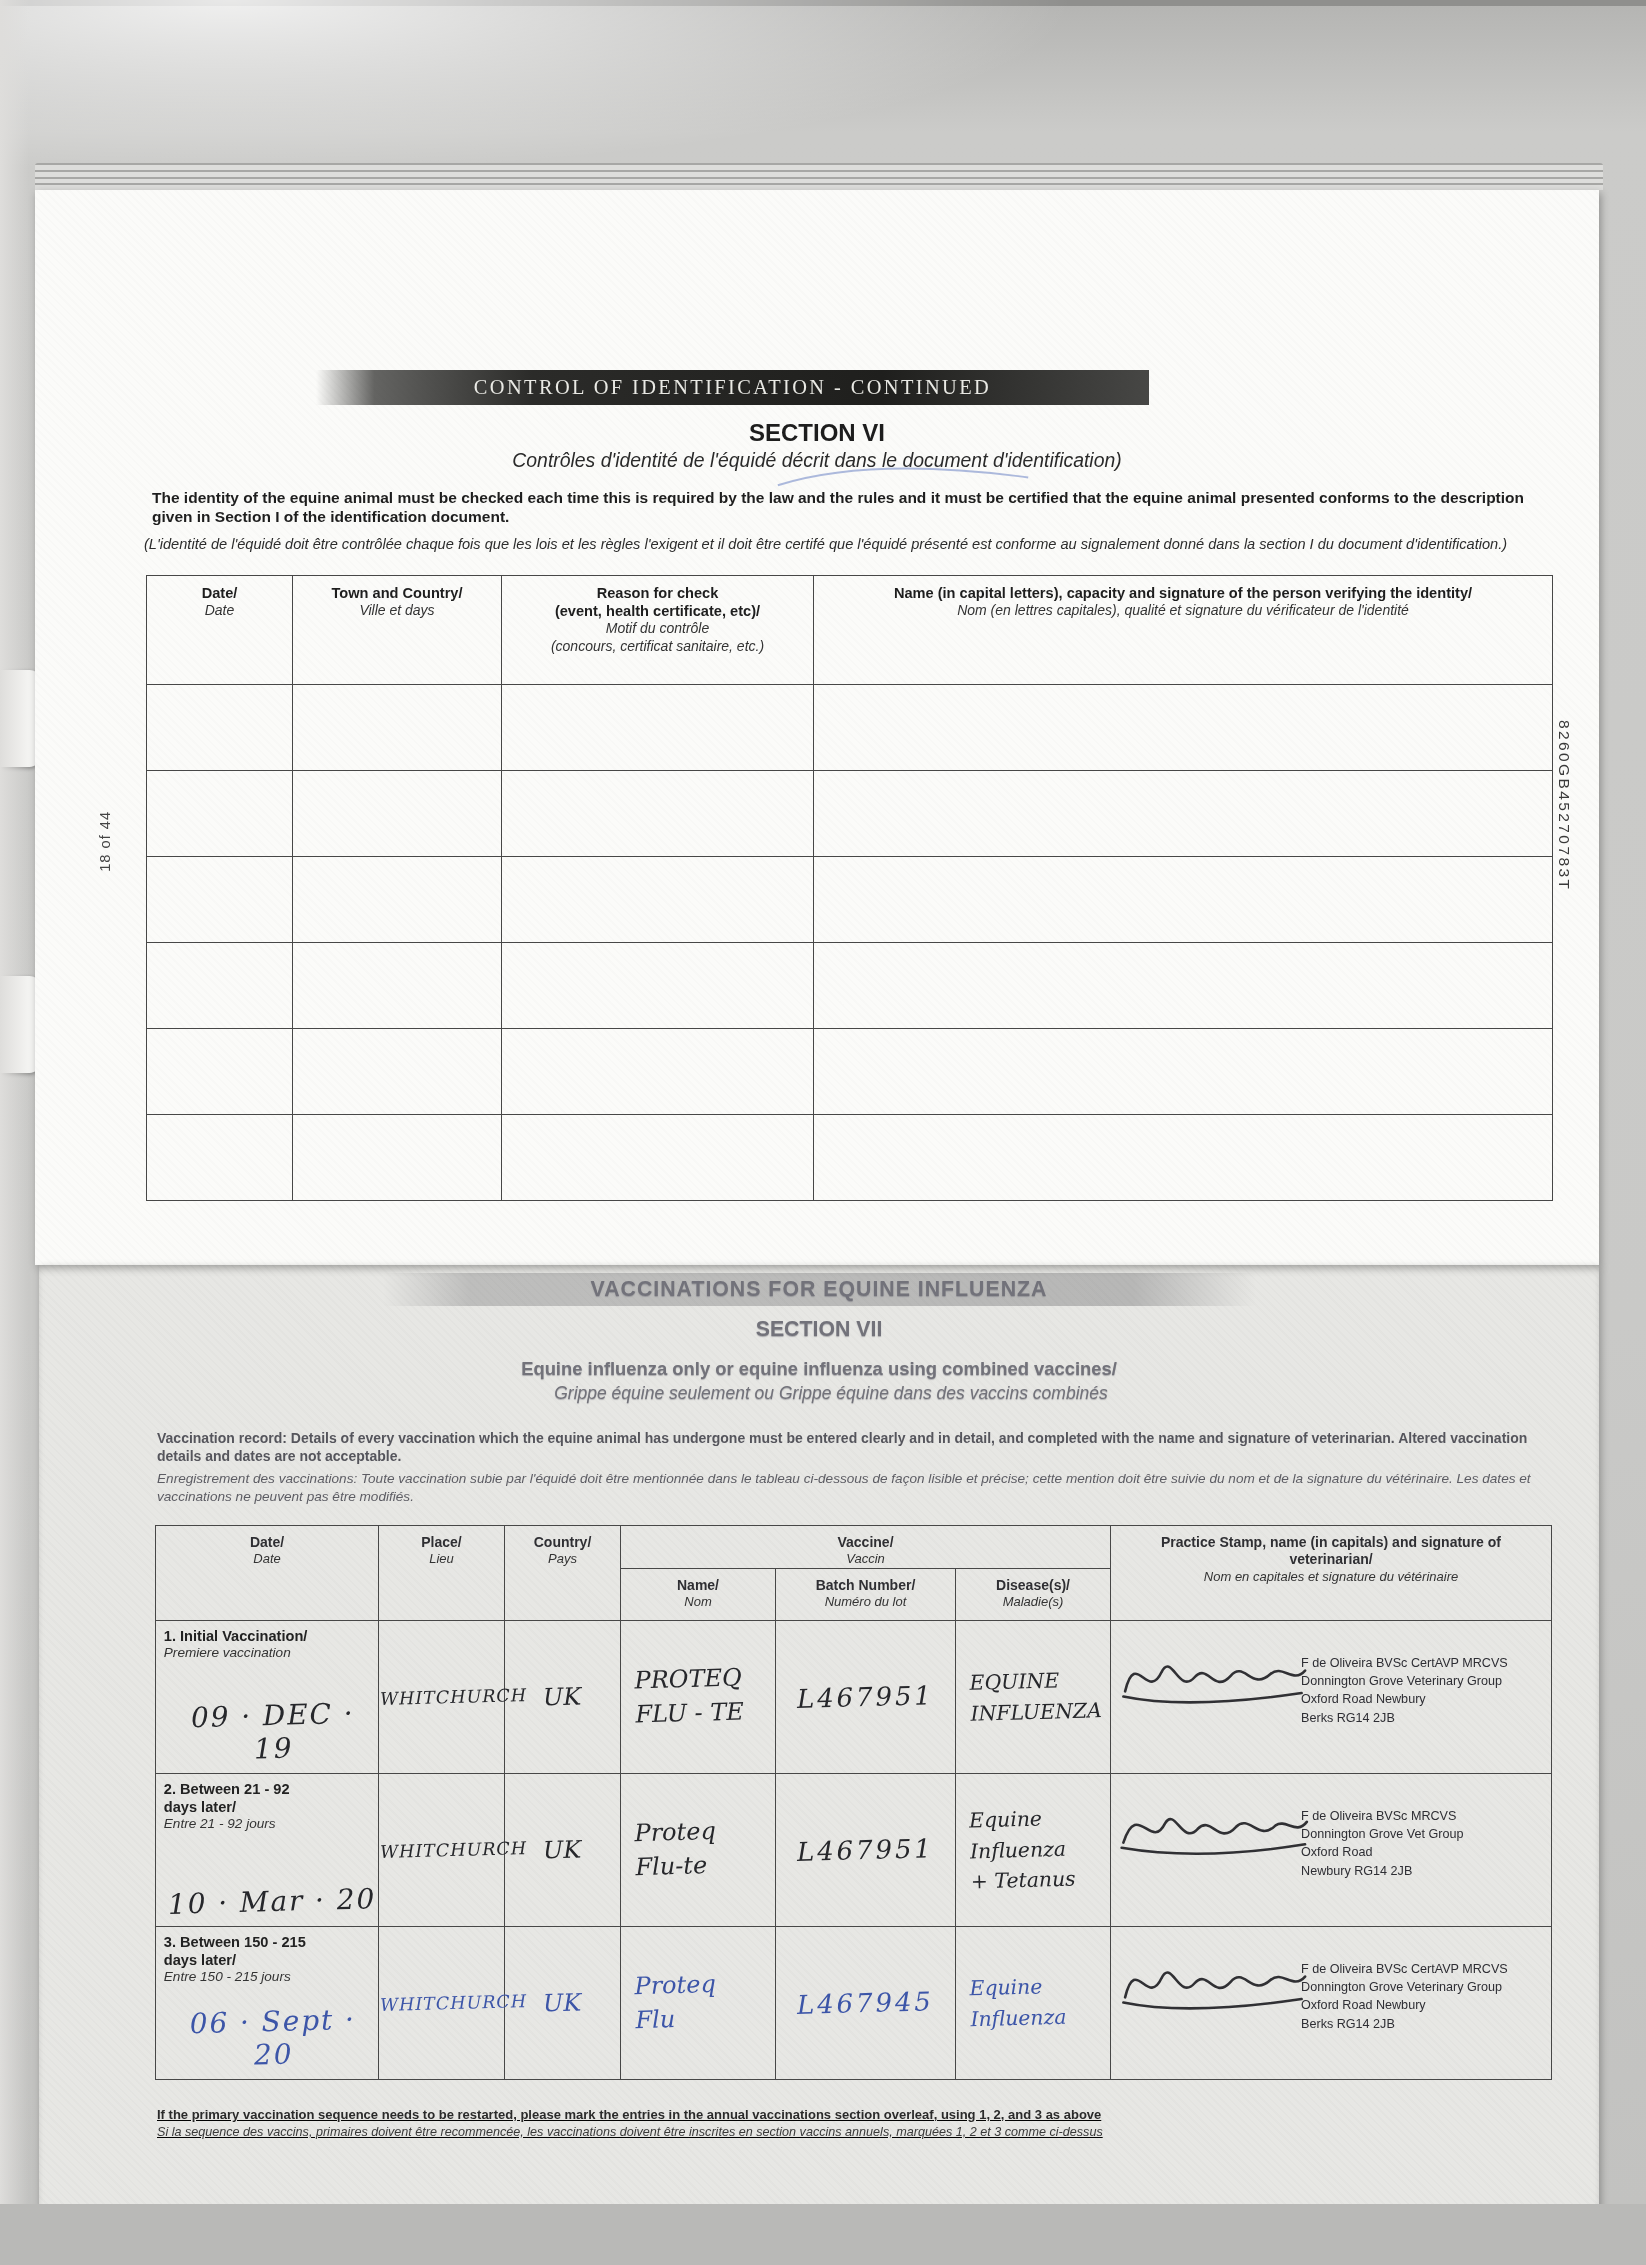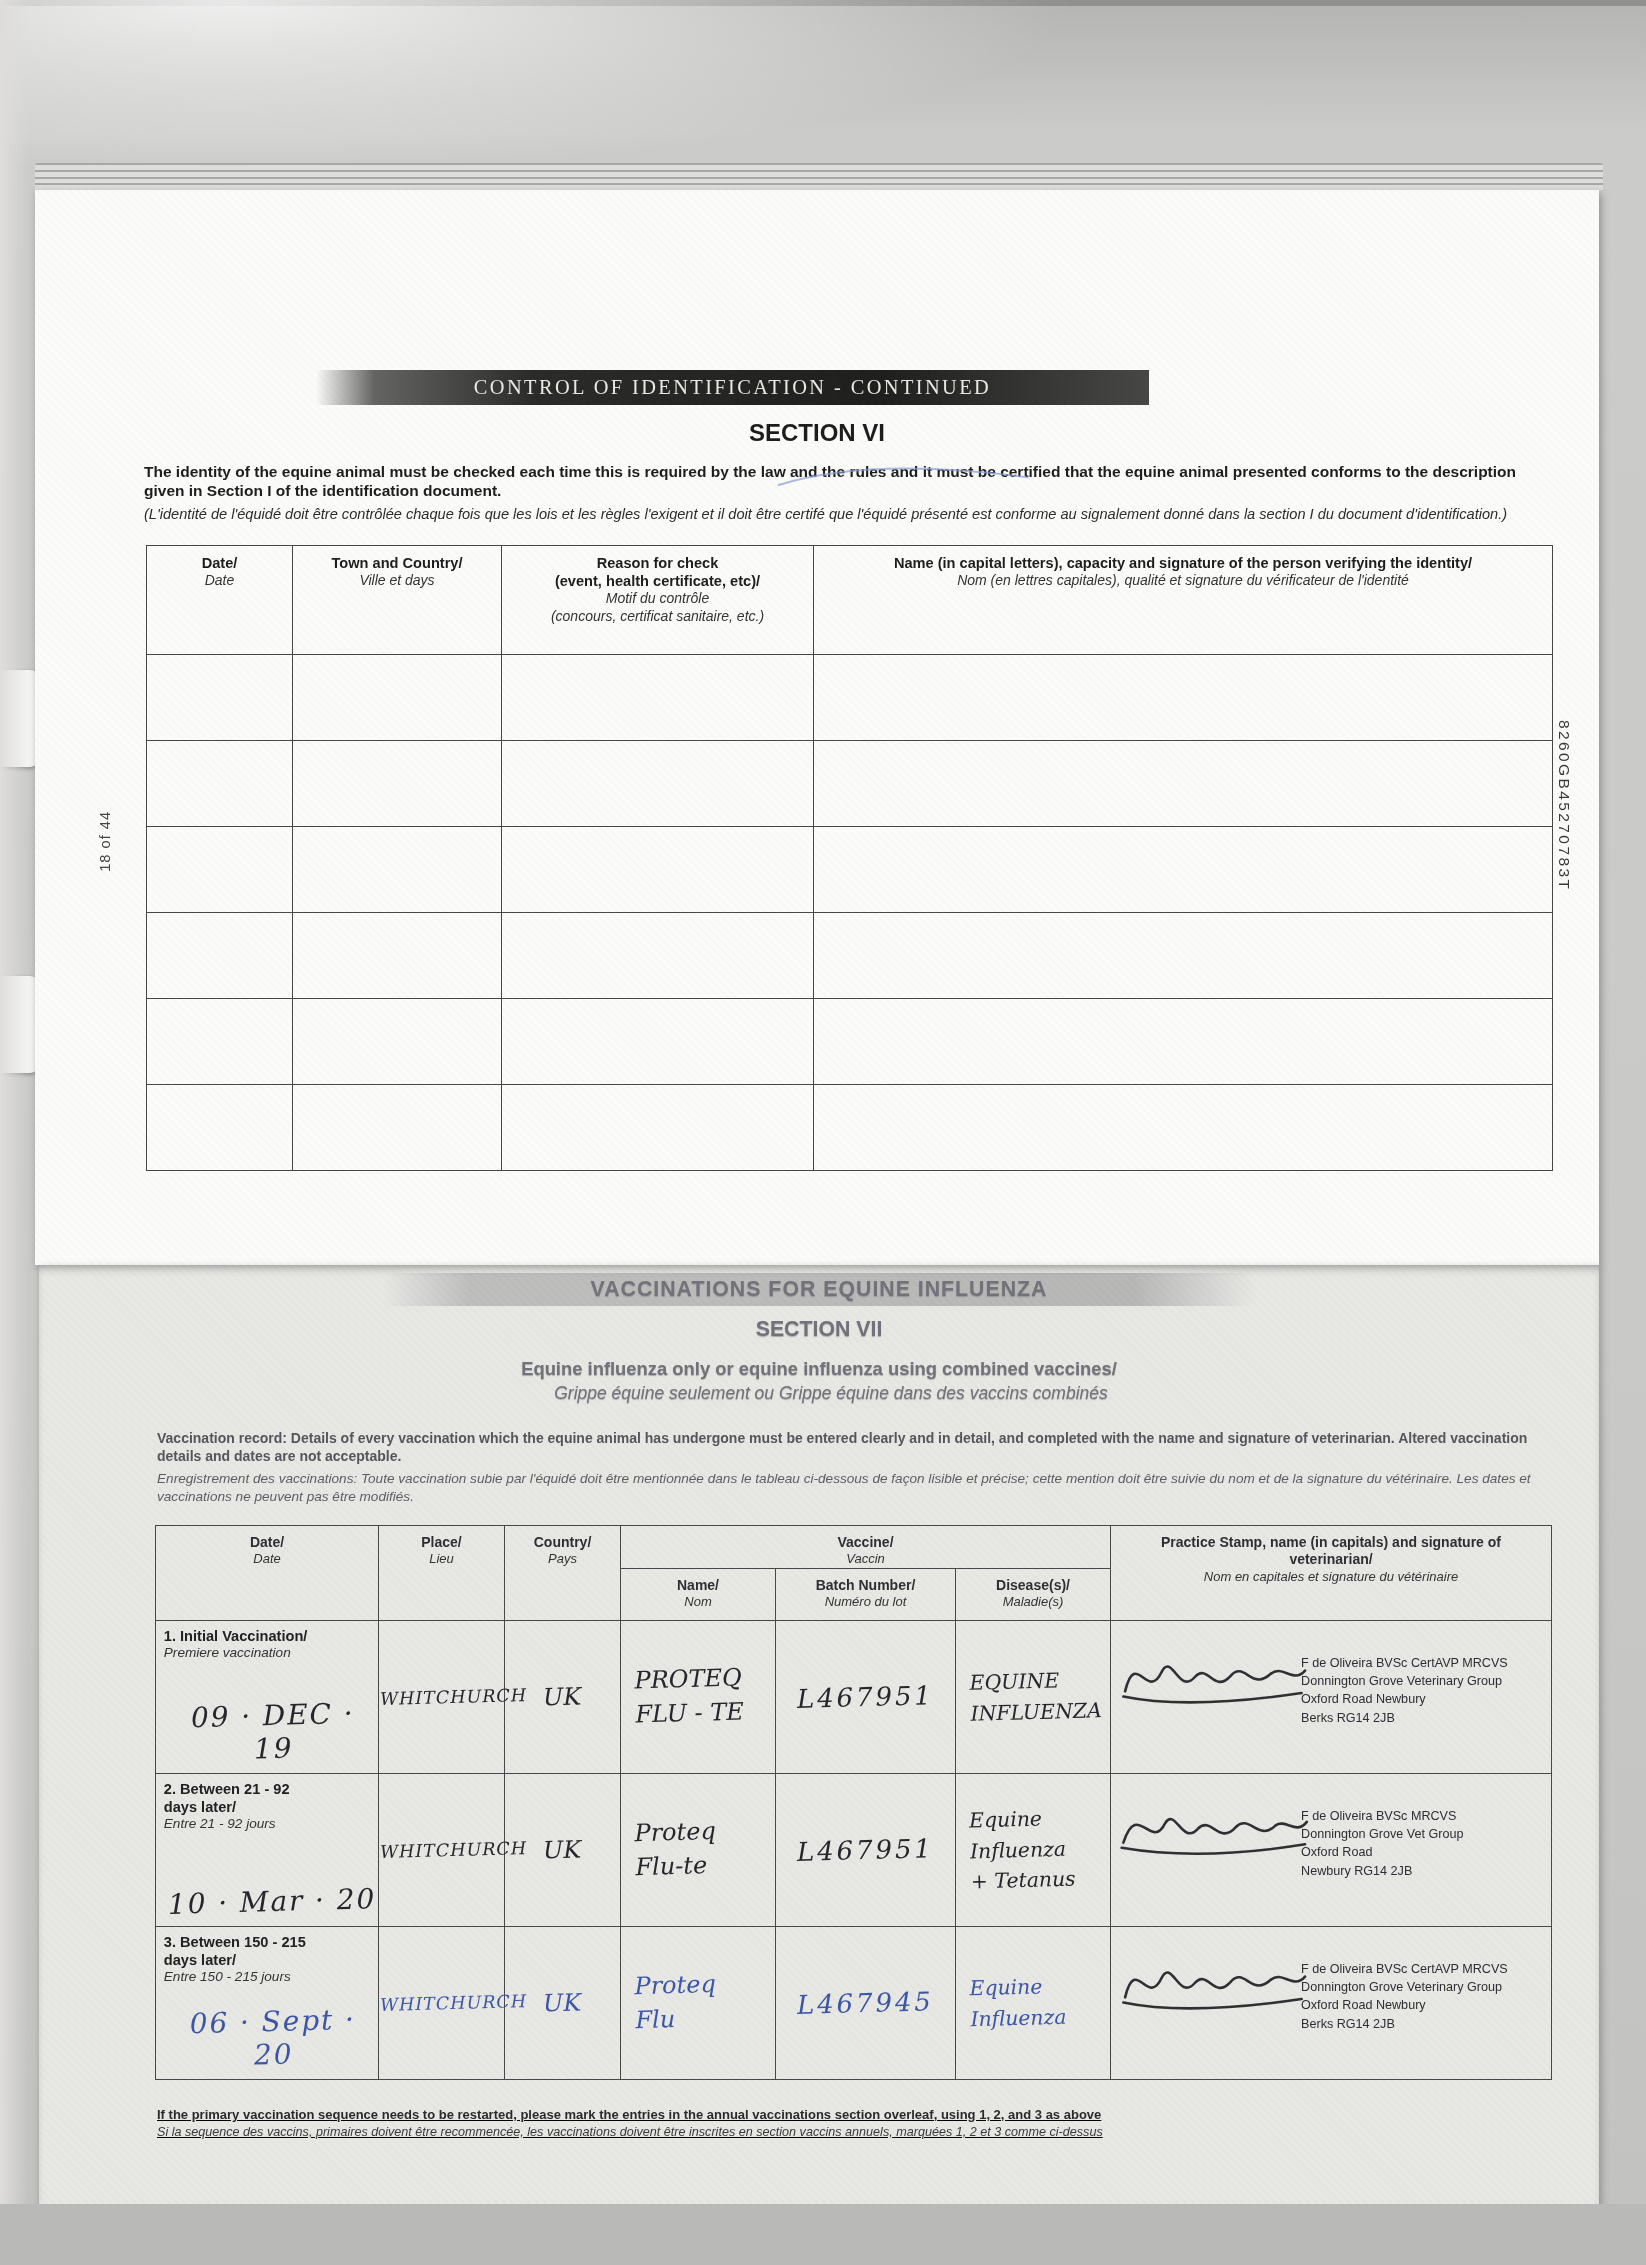--- a/index.html
+++ b/index.html
@@ -29,21 +29,21 @@
     box-shadow:inset 0 6.8px 9.7px -4.9px rgba(0,0,0,0.38),1.9px 2.9px 7.8px rgba(0,0,0,0.28);}
 
   
   .banner6{margin:180px 0 0 281px;width:833px;height:35px;line-height:35px;text-align:center;
     font-family:"Liberation Serif",serif;font-size:20.4px;letter-spacing:2.4px;color:#e9e9e4;
     background:linear-gradient(90deg,rgba(42,42,40,0) 0%,rgba(42,42,40,0.72) 7%,#2b2b29 26%,#1f1f1d 68%,rgba(46,46,44,0.88) 100%);}
   .sec-label{margin-top:13.6px;text-align:center;font-weight:bold;font-size:24px;color:#1d1d1d;}
   .title-en{margin-top:9.7px;text-align:center;font-weight:bold;font-size:21.3px;color:#1d1d1d;}
   .title-fr{margin-top:2.9px;text-align:center;font-style:italic;font-size:19.4px;color:#2a2a2a;}
   .notes6{margin:15.5px 56px 0 109px;}
-  .note-en{margin:0;font-weight:bold;font-size:15.5px;line-height:1.25;color:#1e1e1e;}
+  .note-en{margin:8px;font-weight:bold;font-size:15.5px;line-height:1.25;color:#1e1e1e;}
   .note-fr{margin:3.9px 0 0 0;font-style:italic;font-size:14.6px;line-height:1.3;color:#2c2c2c;}
   .pen-mark{position:absolute;left:737px;top:268px;width:262px;height:35px;}
 
   .tbl{border-collapse:collapse;}
   .tbl th,.tbl td{border:1.9px solid #474747;box-sizing:border-box;}
   .tbl1{margin:21.3px 0 0 111px;width:1407px;table-layout:fixed;}
   .tbl1 th{height:109px;vertical-align:top;padding:7.8px 9.7px 0;text-align:center;color:#1e1e1e;}
   .tbl1 td{height:86px;}
   .th-en{font-weight:bold;font-size:14.6px;line-height:1.25;white-space:pre-line;}
   .th-fr{font-weight:normal;font-style:italic;font-size:14px;line-height:1.25;white-space:pre-line;color:#333;}
@@ -106,20 +106,21 @@
   <div class="tab t1"></div>
   <div class="tab t2"></div>
   <div class="left-strip"></div>
 
   <div class="page page1">
     <div class="banner6">CONTROL OF IDENTIFICATION - CONTINUED</div>
     <svg class="pen-mark" viewBox="0 0 270 36">
       <path d="M6,28 C70,8 160,6 264,20" stroke="#8a9cd0" stroke-width="2" fill="none" opacity="0.7"></path>
     </svg>
     <div class="sec-label">SECTION VI</div>
+    <div class="title-fr">Contrôles d'identité de l'équidé décrit dans le document d'identification)</div>
     <div class="notes6">
       <p class="note-en">The identity of the equine animal must be checked each time this is required by the law and the rules and it must be certified that the equine animal presented conforms to the description given in Section I of the identification document.</p>
       <p class="note-fr">(L'identité de l'équidé doit être contrôlée chaque fois que les lois et les règles l'exigent et il doit être certifé que l'équidé présenté est conforme au signalement donné dans la section I du document d'identification.)</p>
     </div>
 
     <table class="tbl tbl1">
       <colgroup>
           <col style="width:146px">
           <col style="width:209px">
           <col style="width:312px">

